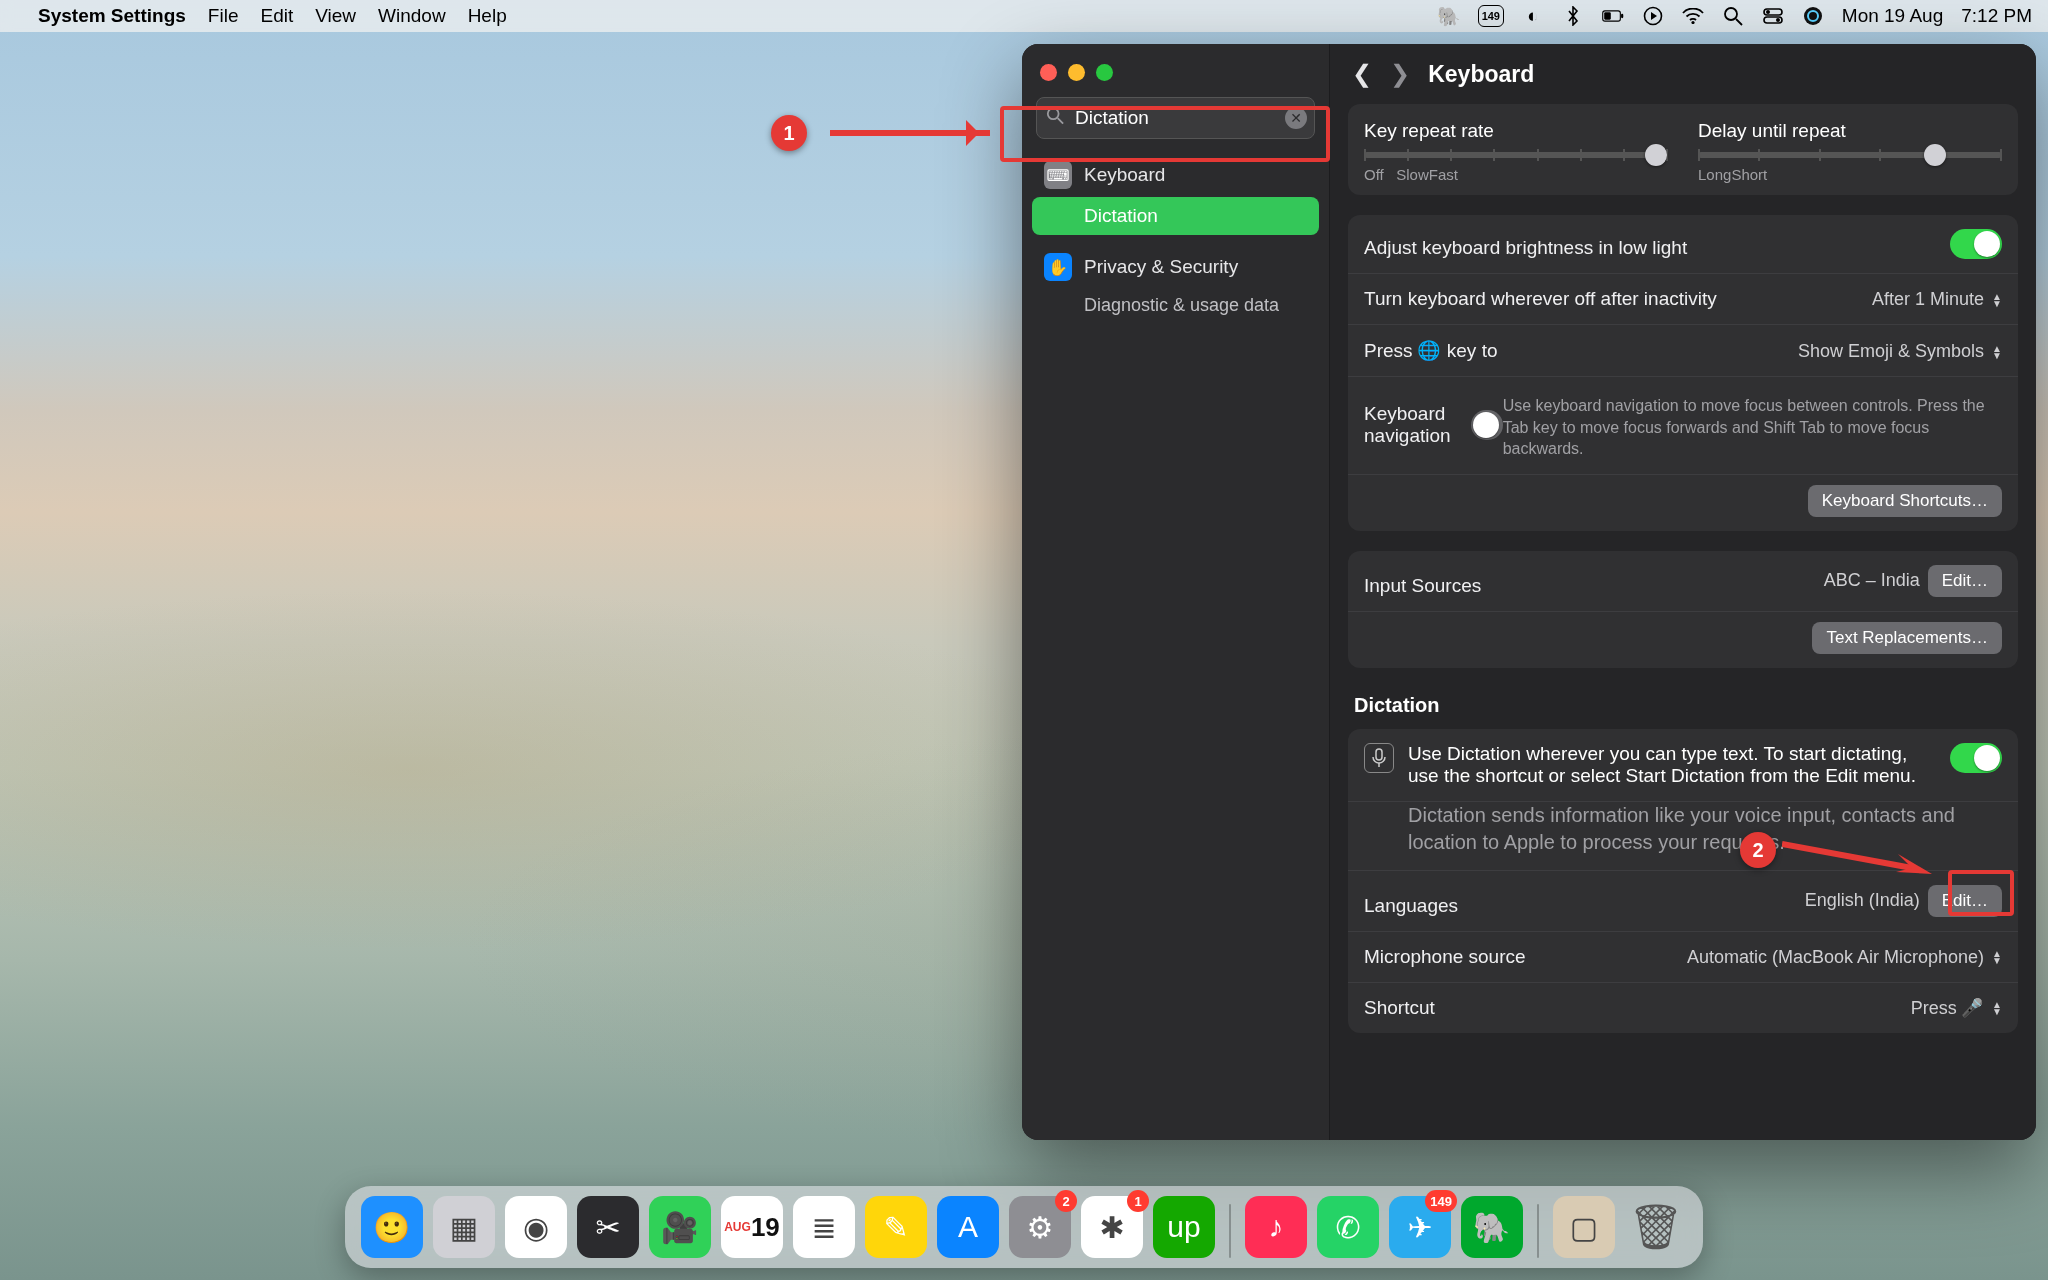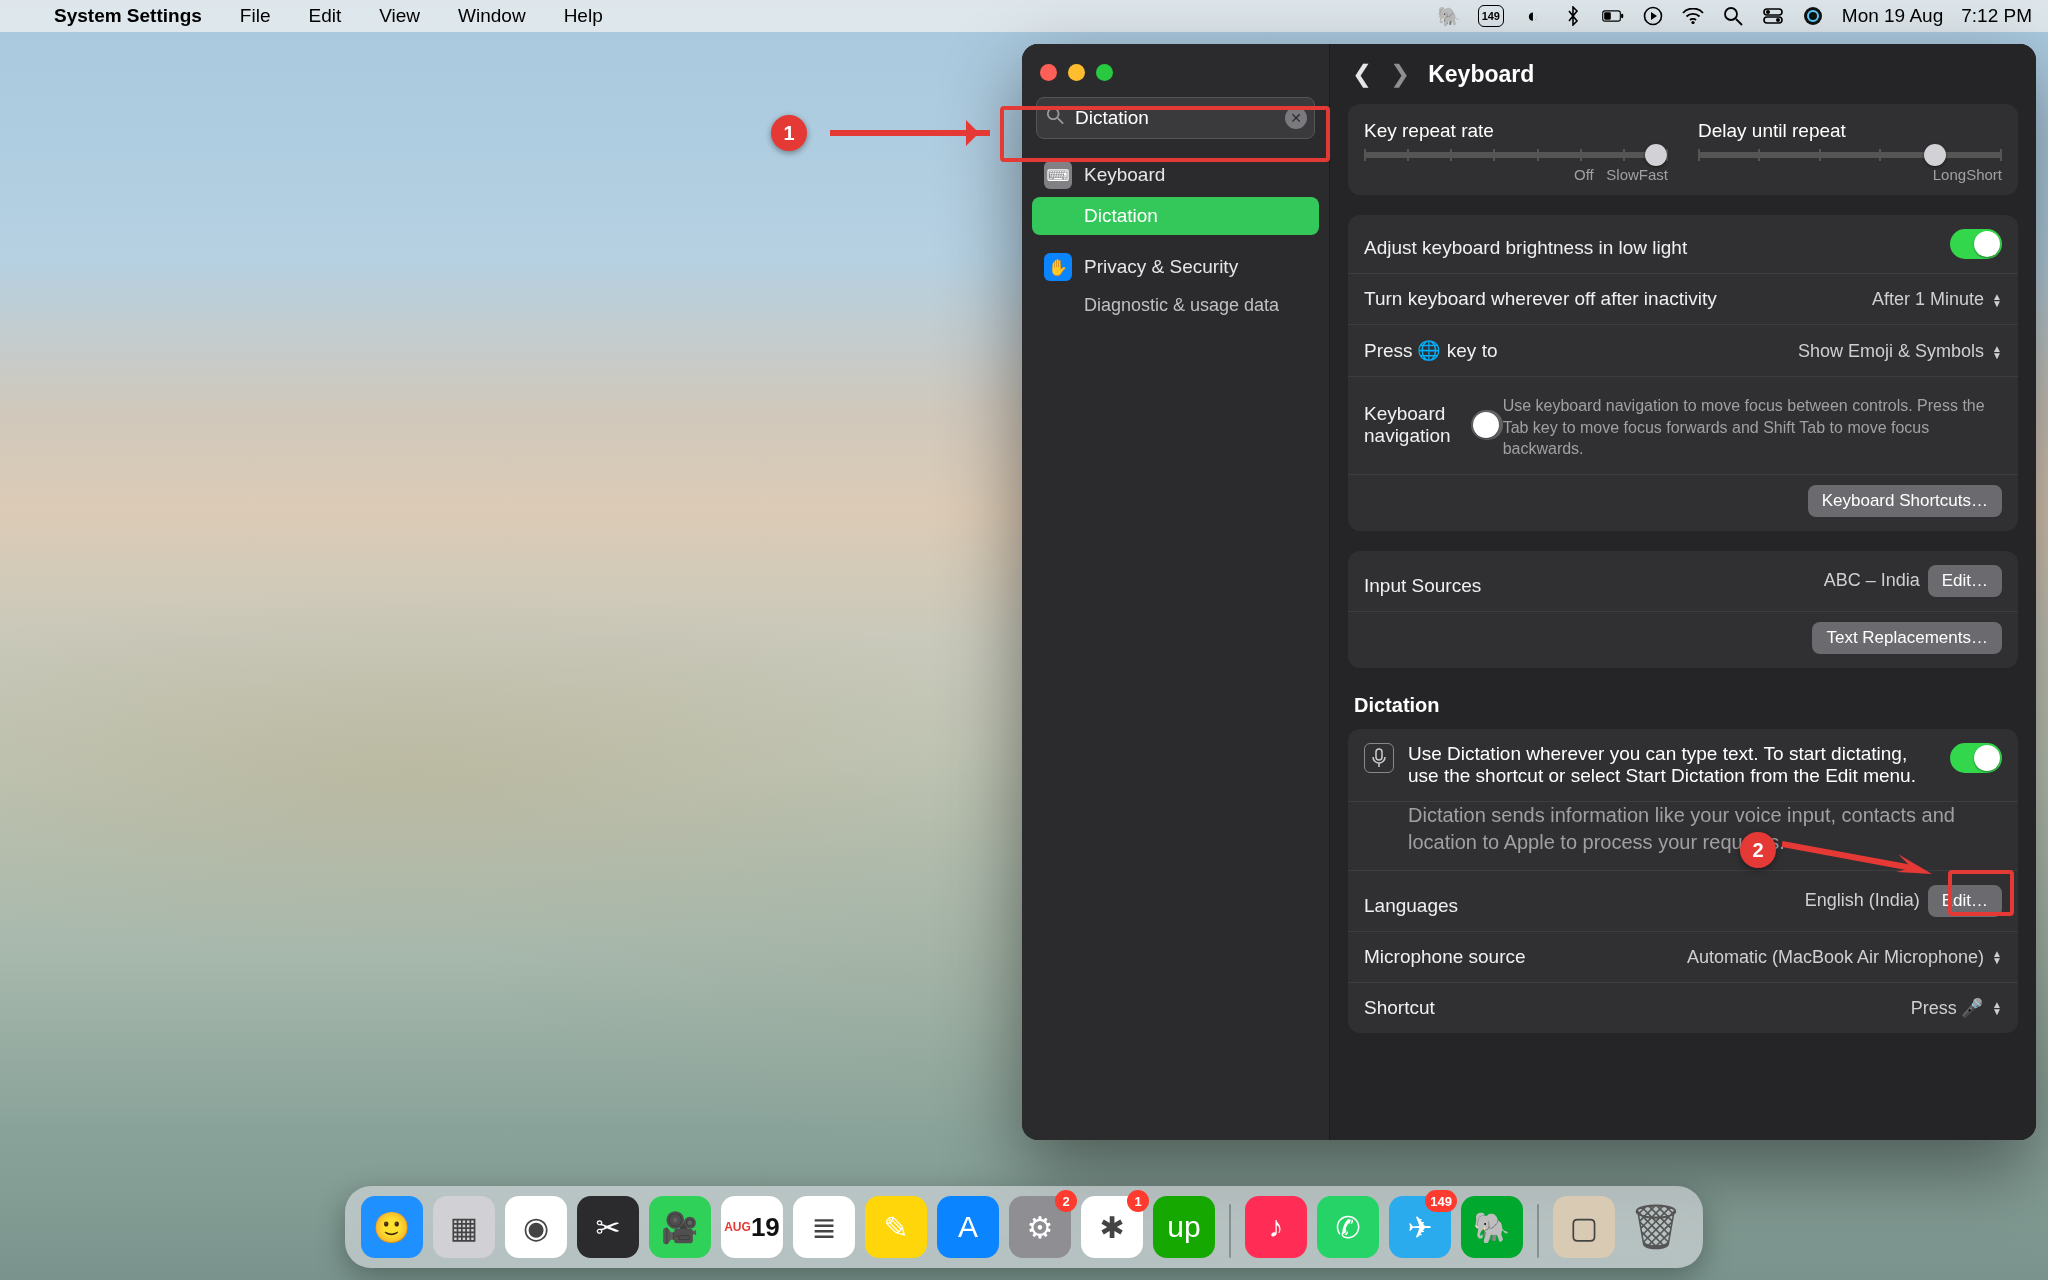--- a/index.html
+++ b/index.html
@@ -33,21 +33,21 @@
   }
 
   
   .menubar {
     position: absolute; top:0; left:0; right:0; height:32px;
     background: var(--menubar-bg);
     backdrop-filter: blur(6px);
     display:flex; align-items:center; padding: 0 16px;
     font-size: 19px; color: var(--menubar-fg);
   }
-  .menubar .left { display:flex; align-items:center; gap:38px; }
+  .menubar .left { display:flex; align-items:center; gap:22px; }
   .menubar .left .bold { font-weight:600; }
   .menubar .right { margin-left:auto; display:flex; align-items:center; gap:18px; }
   .menubar .right span, .menubar .left span { white-space:nowrap; }
   .mi-icon { display:inline-flex; align-items:center; justify-content:center; width:22px; height:22px; }
   .badge-box { position:relative; display:inline-flex; align-items:center; justify-content:center;
     width:26px;height:22px;border:1.5px solid #000;border-radius:6px; font-size:11px; font-weight:600;}
   .apple-logo { font-size:21px; }
 
   
   .settings-window {
@@ -111,21 +111,21 @@
   .btn-row-right { display:flex; justify-content:flex-end; padding:10px 16px 14px 16px; }
 
   
   .slider-pair { display:flex; gap:30px; padding:16px 16px 12px 16px; }
   .slider-col { flex:1; display:flex; flex-direction:column; }
   .slider-col .lbl { margin-bottom:10px; }
   .slider-track { position:relative; height:6px; background:#555; border-radius:3px; }
   .slider-ticks { position:absolute; inset:0; display:flex; justify-content:space-between; }
   .slider-ticks span { width:2px; height:12px; background:#555; margin-top:-3px;}
   .slider-thumb { position:absolute; top:-8px; width:22px; height:22px; border-radius:50%; background:#d1d1d6; box-shadow:0 1px 3px rgba(0,0,0,.5); transform:translateX(-50%);}
-  .slider-labels { display:flex; justify-content:flex-end; color:var(--text-secondary); font-size:15px; margin-top:8px; }
+  .slider-labels { display:flex; justify-content:flex-start; color:var(--text-secondary); font-size:15px; margin-top:8px; }
 
   .brightness-row { display:flex; align-items:center; gap:14px; }
   .bri-track { position:relative; flex:1; height:6px; background:#555; border-radius:3px; }
   .bri-fill { position:absolute; left:0; top:0; bottom:0; background:var(--accent-green); border-radius:3px; }
   .bri-thumb { position:absolute; top:-8px; width:22px;height:22px;border-radius:50%;background:#d1d1d6;box-shadow:0 1px 3px rgba(0,0,0,.5); transform:translateX(-50%);}
   .bri-icon { color:#9a9a9e; font-size:18px; }
 
   .mic-icon { width:30px;height:30px;border:1.5px solid #888;border-radius:6px;display:flex;align-items:center;justify-content:center;color:#ccc;}
   .dict-row { display:flex; align-items:flex-start; gap:14px; padding:14px 16px; border-bottom:1px solid var(--divider);}
   .dict-text { flex:1; }

